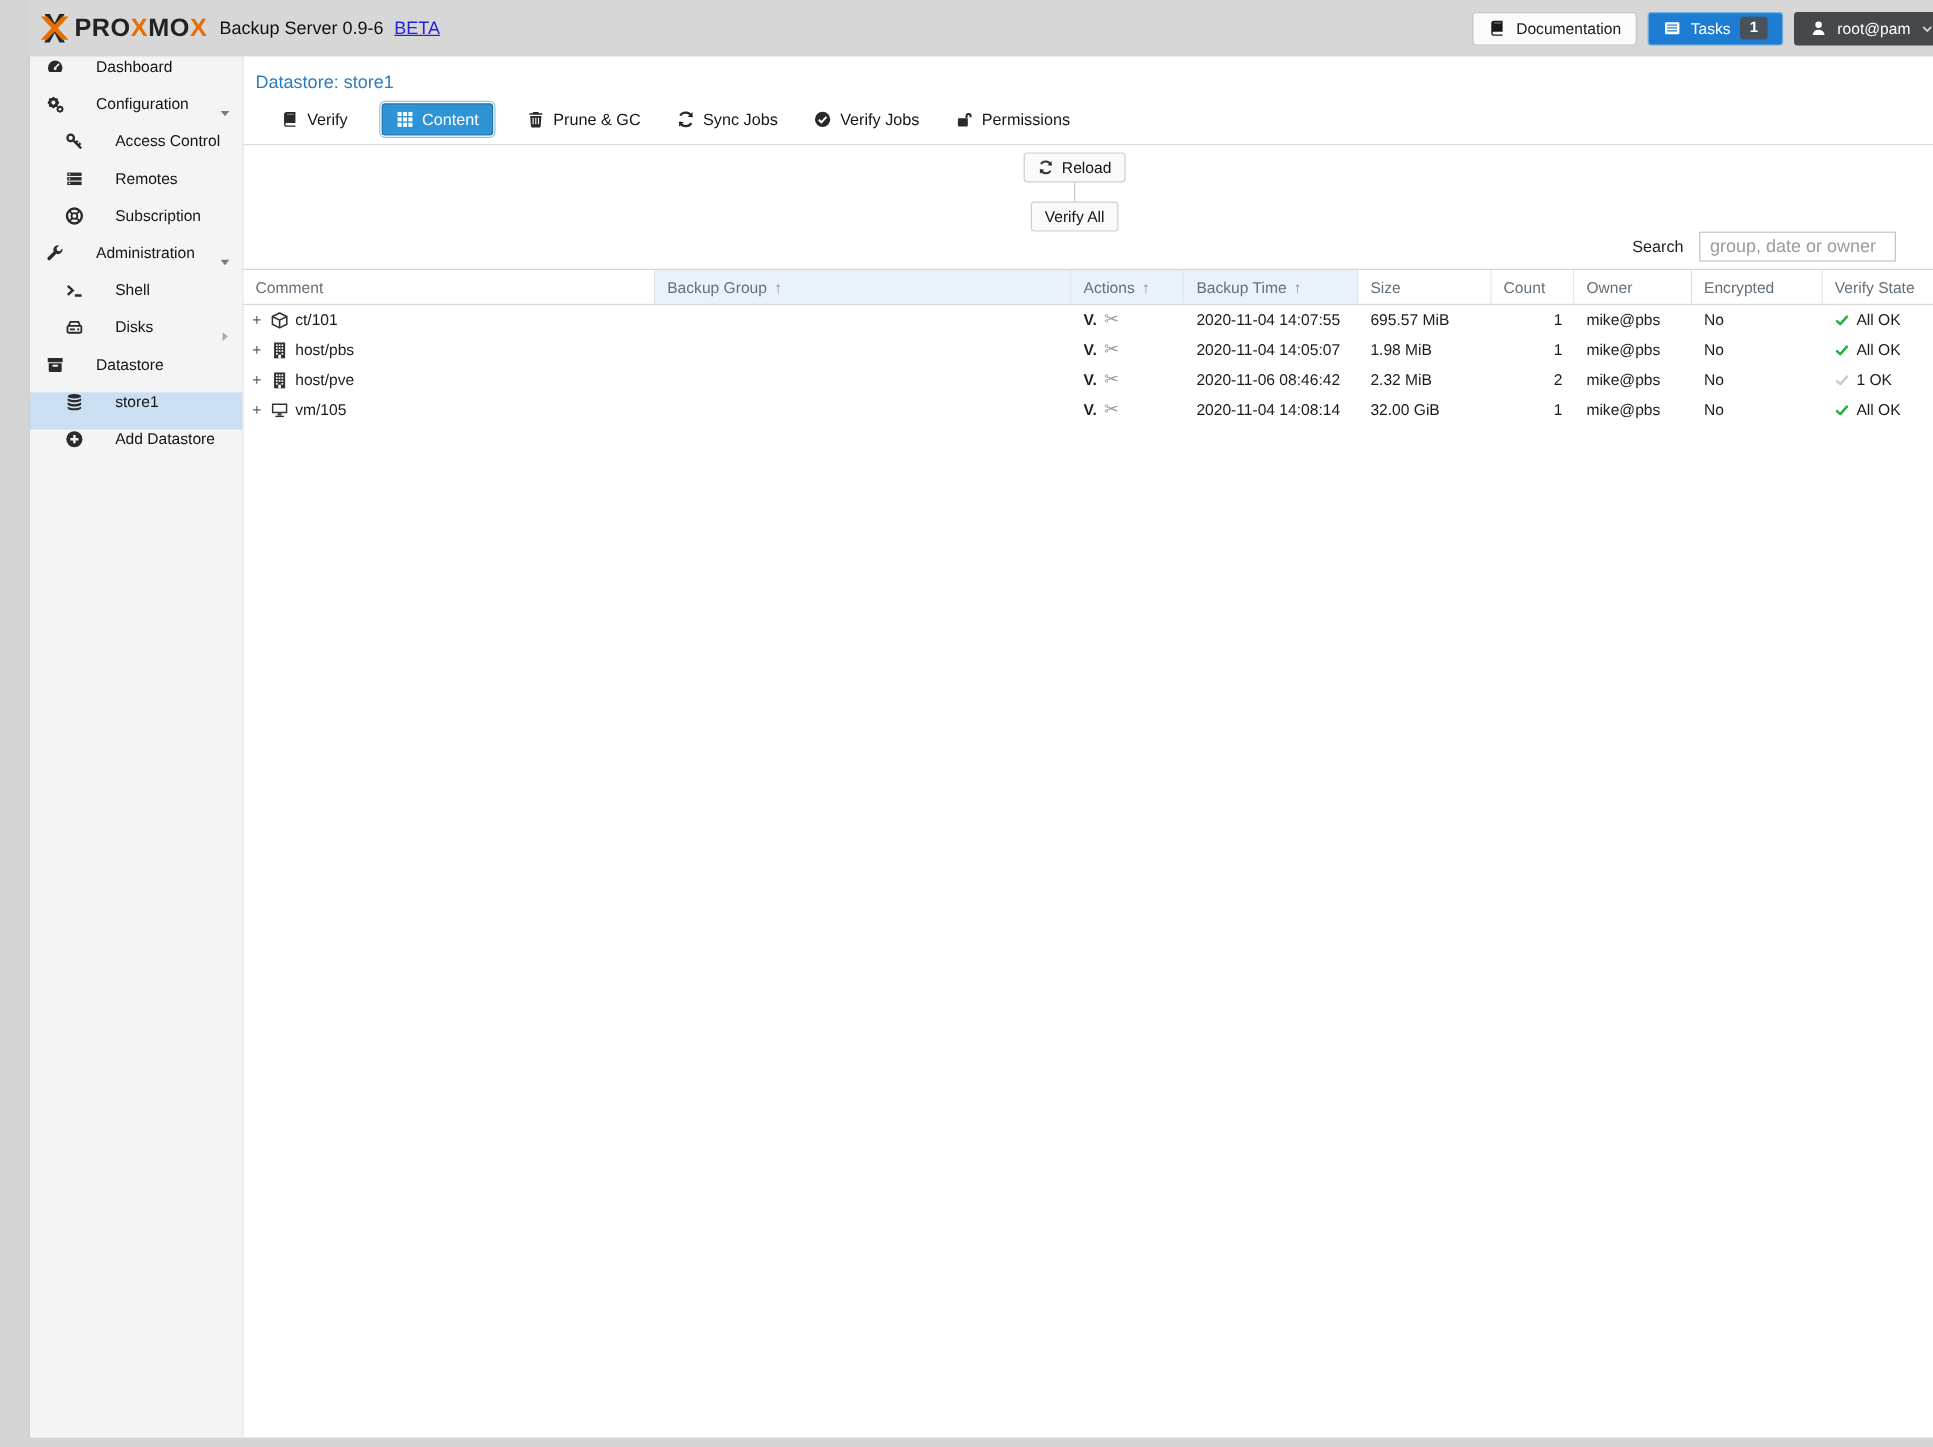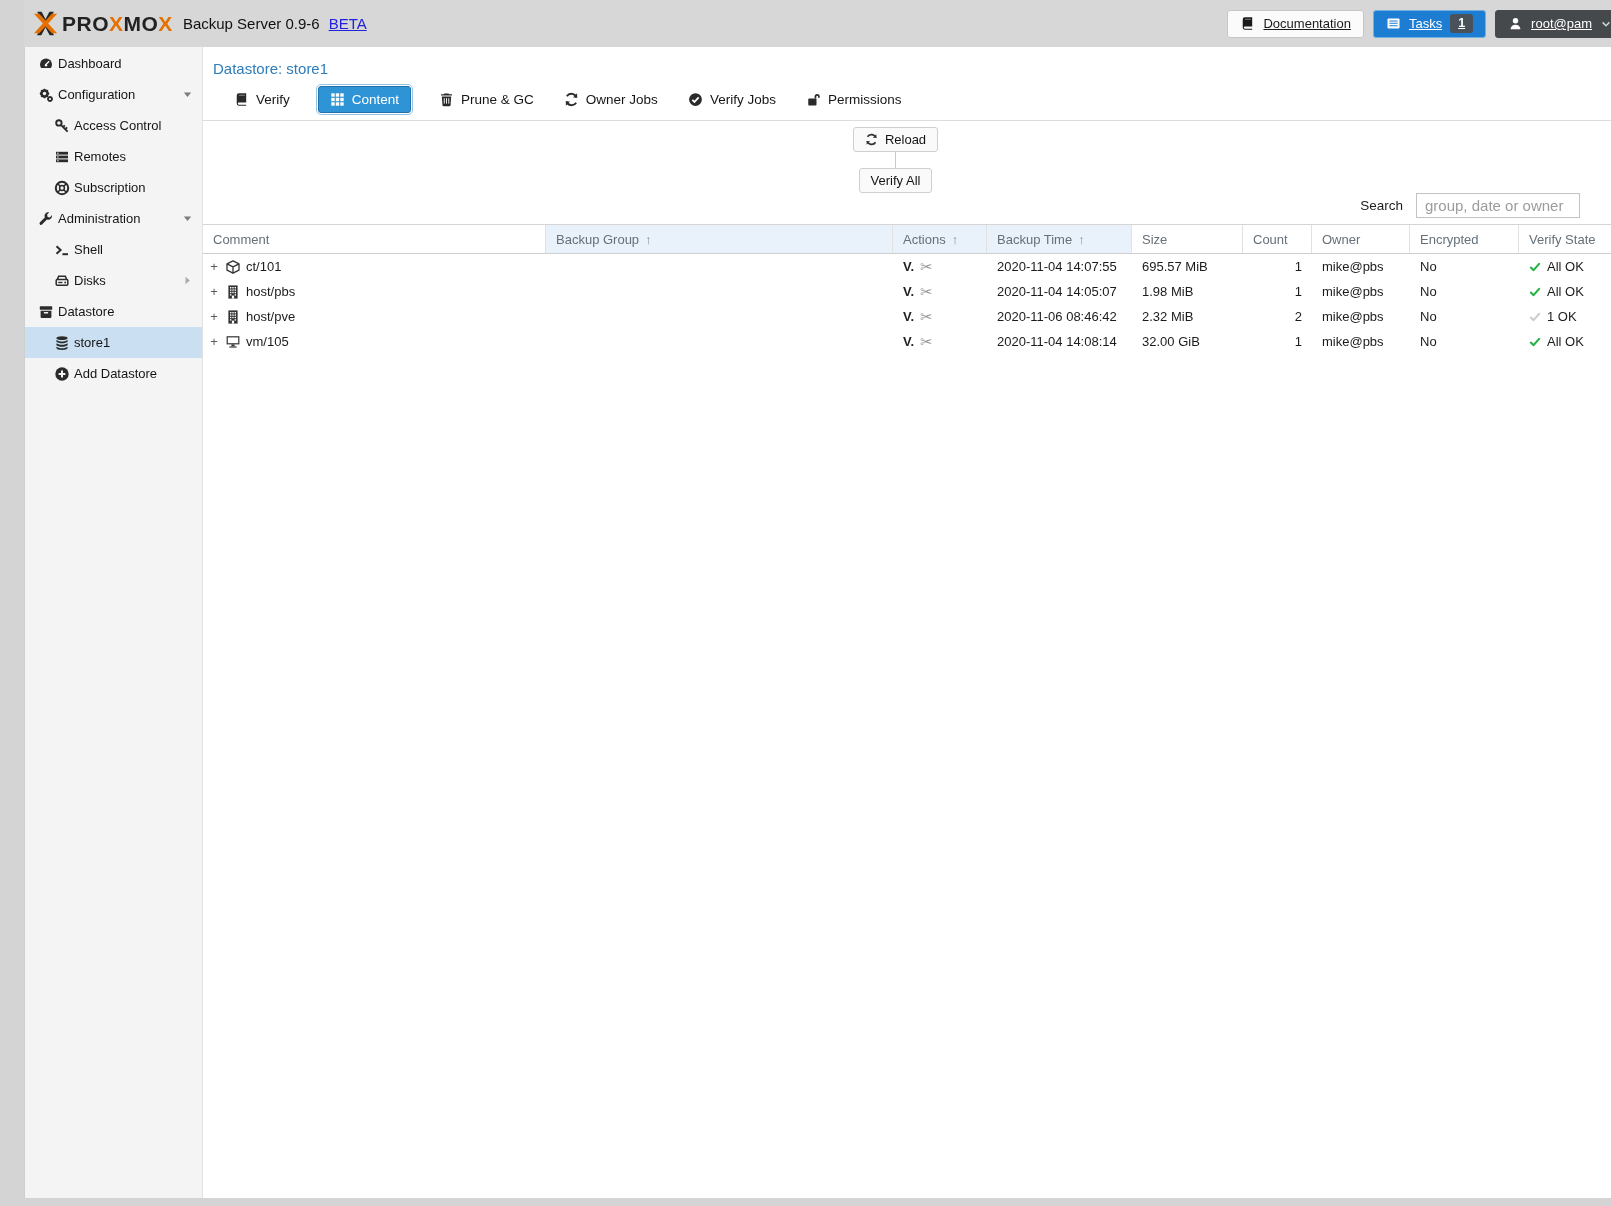--- a/index.html
+++ b/index.html
@@ -11,31 +11,31 @@
   
   .topbar { height:47px; background:#d7d7d7; display:flex; align-items:center; padding:0 10px 0 8px; }
   .logo { display:flex; align-items:center; gap:3px; }
   .logo-mark svg { width:27px; height:27px; display:block; }
   .brand { font-size:21px; font-weight:bold; letter-spacing:.5px; color:#222; }
   .brand .ox { color:#e57000; }
   .product { margin-left:10px; font-size:15px; color:#101010; }
   .beta { margin-left:9px; font-size:15px; color:#2222dd; text-decoration:underline; cursor:pointer; }
   .topbar-right { margin-left:auto; display:flex; align-items:center; gap:9px; }
   .tb-btn { height:28px; display:inline-flex; align-items:center; gap:8px; padding:0 12px;
-            border-radius:3px; font-size:13px; cursor:pointer; white-space:nowrap;text-decoration:underline; }
+            border-radius:3px; font-size:13px; cursor:pointer; white-space:nowrap; }
   .tb-btn .icon svg { width:15px; height:15px; display:block; }
   .tb-doc  { background:#fbfbfb; border:1px solid #c6c6c6; color:#1a1a1a; }
   .tb-tasks{ background:#1d7dd2; border:1px solid #74b0de; color:#fff; }
   .tb-badge{ background:#49525a; color:#fff; border-radius:3px; padding:2px 8px; font-weight:bold; font-size:12.5px; line-height:1.2; }
   .tb-user { background:#46494c; border:1px solid #46494c; color:#fff; }
   .tb-user .chev svg { width:12px; height:12px; display:block; color:#cfd3d6; }
   
   .frame { display:flex; height:1151px; border-left:1px solid #cfcfcf; }
   .sidebar { width:178px; background:#f4f4f4; border-right:1px solid #e3e3e3; padding-top:1px; flex:none; }
-  .side-item { height:31px; display:flex; align-items:center; gap:4px; padding-left:13px;
+  .side-item { height:31px; display:flex; gap:26px; padding-left:13px;
                font-size:13px; color:#151515; position:relative; cursor:pointer; }
   .side-item.lvl1 { padding-left:29px; }
   .side-item.selected { background:#cbdff2; }
   .side-item .icon { color:#2b2b2b; flex:none; }
   .side-item .icon svg { width:16px; height:16px; display:block; }
   .side-caret { position:absolute; right:8px; top:9px; }
   .side-caret svg { width:13px; height:13px; display:block; }
   [data-name="caret-down-icon"]  { color:#7d7d7d; }
   [data-name="caret-right-icon"] { color:#ababab; }
   
@@ -310,21 +310,21 @@
         </div>
         <div class="tab" data-name="tab-sync-jobs">
           <span class="icon" data-name="refresh-icon">
               <svg viewBox="0 0 16 16">
                 <path d="M13.4 6A5.8 5.8 0 0 0 3 4.6" fill="none" stroke="currentColor" stroke-width="2"></path>
                 <path d="M14 1.4v4.4H9.6z" fill="currentColor"></path>
                 <path d="M2.6 10a5.8 5.8 0 0 0 10.4 1.4" fill="none" stroke="currentColor" stroke-width="2"></path>
                 <path d="M2 14.6v-4.4h4.4z" fill="currentColor"></path>
               </svg>
             </span>
-          <span data-name="tab-label">Owner Jobs</span>
+          <span data-name="tab-label">Sync Jobs</span>
         </div>
         <div class="tab" data-name="tab-verify-jobs">
           <span class="icon" data-name="check-circle-icon">
               <svg viewBox="0 0 16 16">
                 <circle cx="8" cy="8" r="6.8" fill="currentColor"></circle>
                 <path d="M4.6 8.3l2.3 2.3 4.5-4.9" fill="none" stroke="#fff" stroke-width="1.8"></path>
               </svg>
             </span>
           <span data-name="tab-label">Verify Jobs</span>
         </div>

